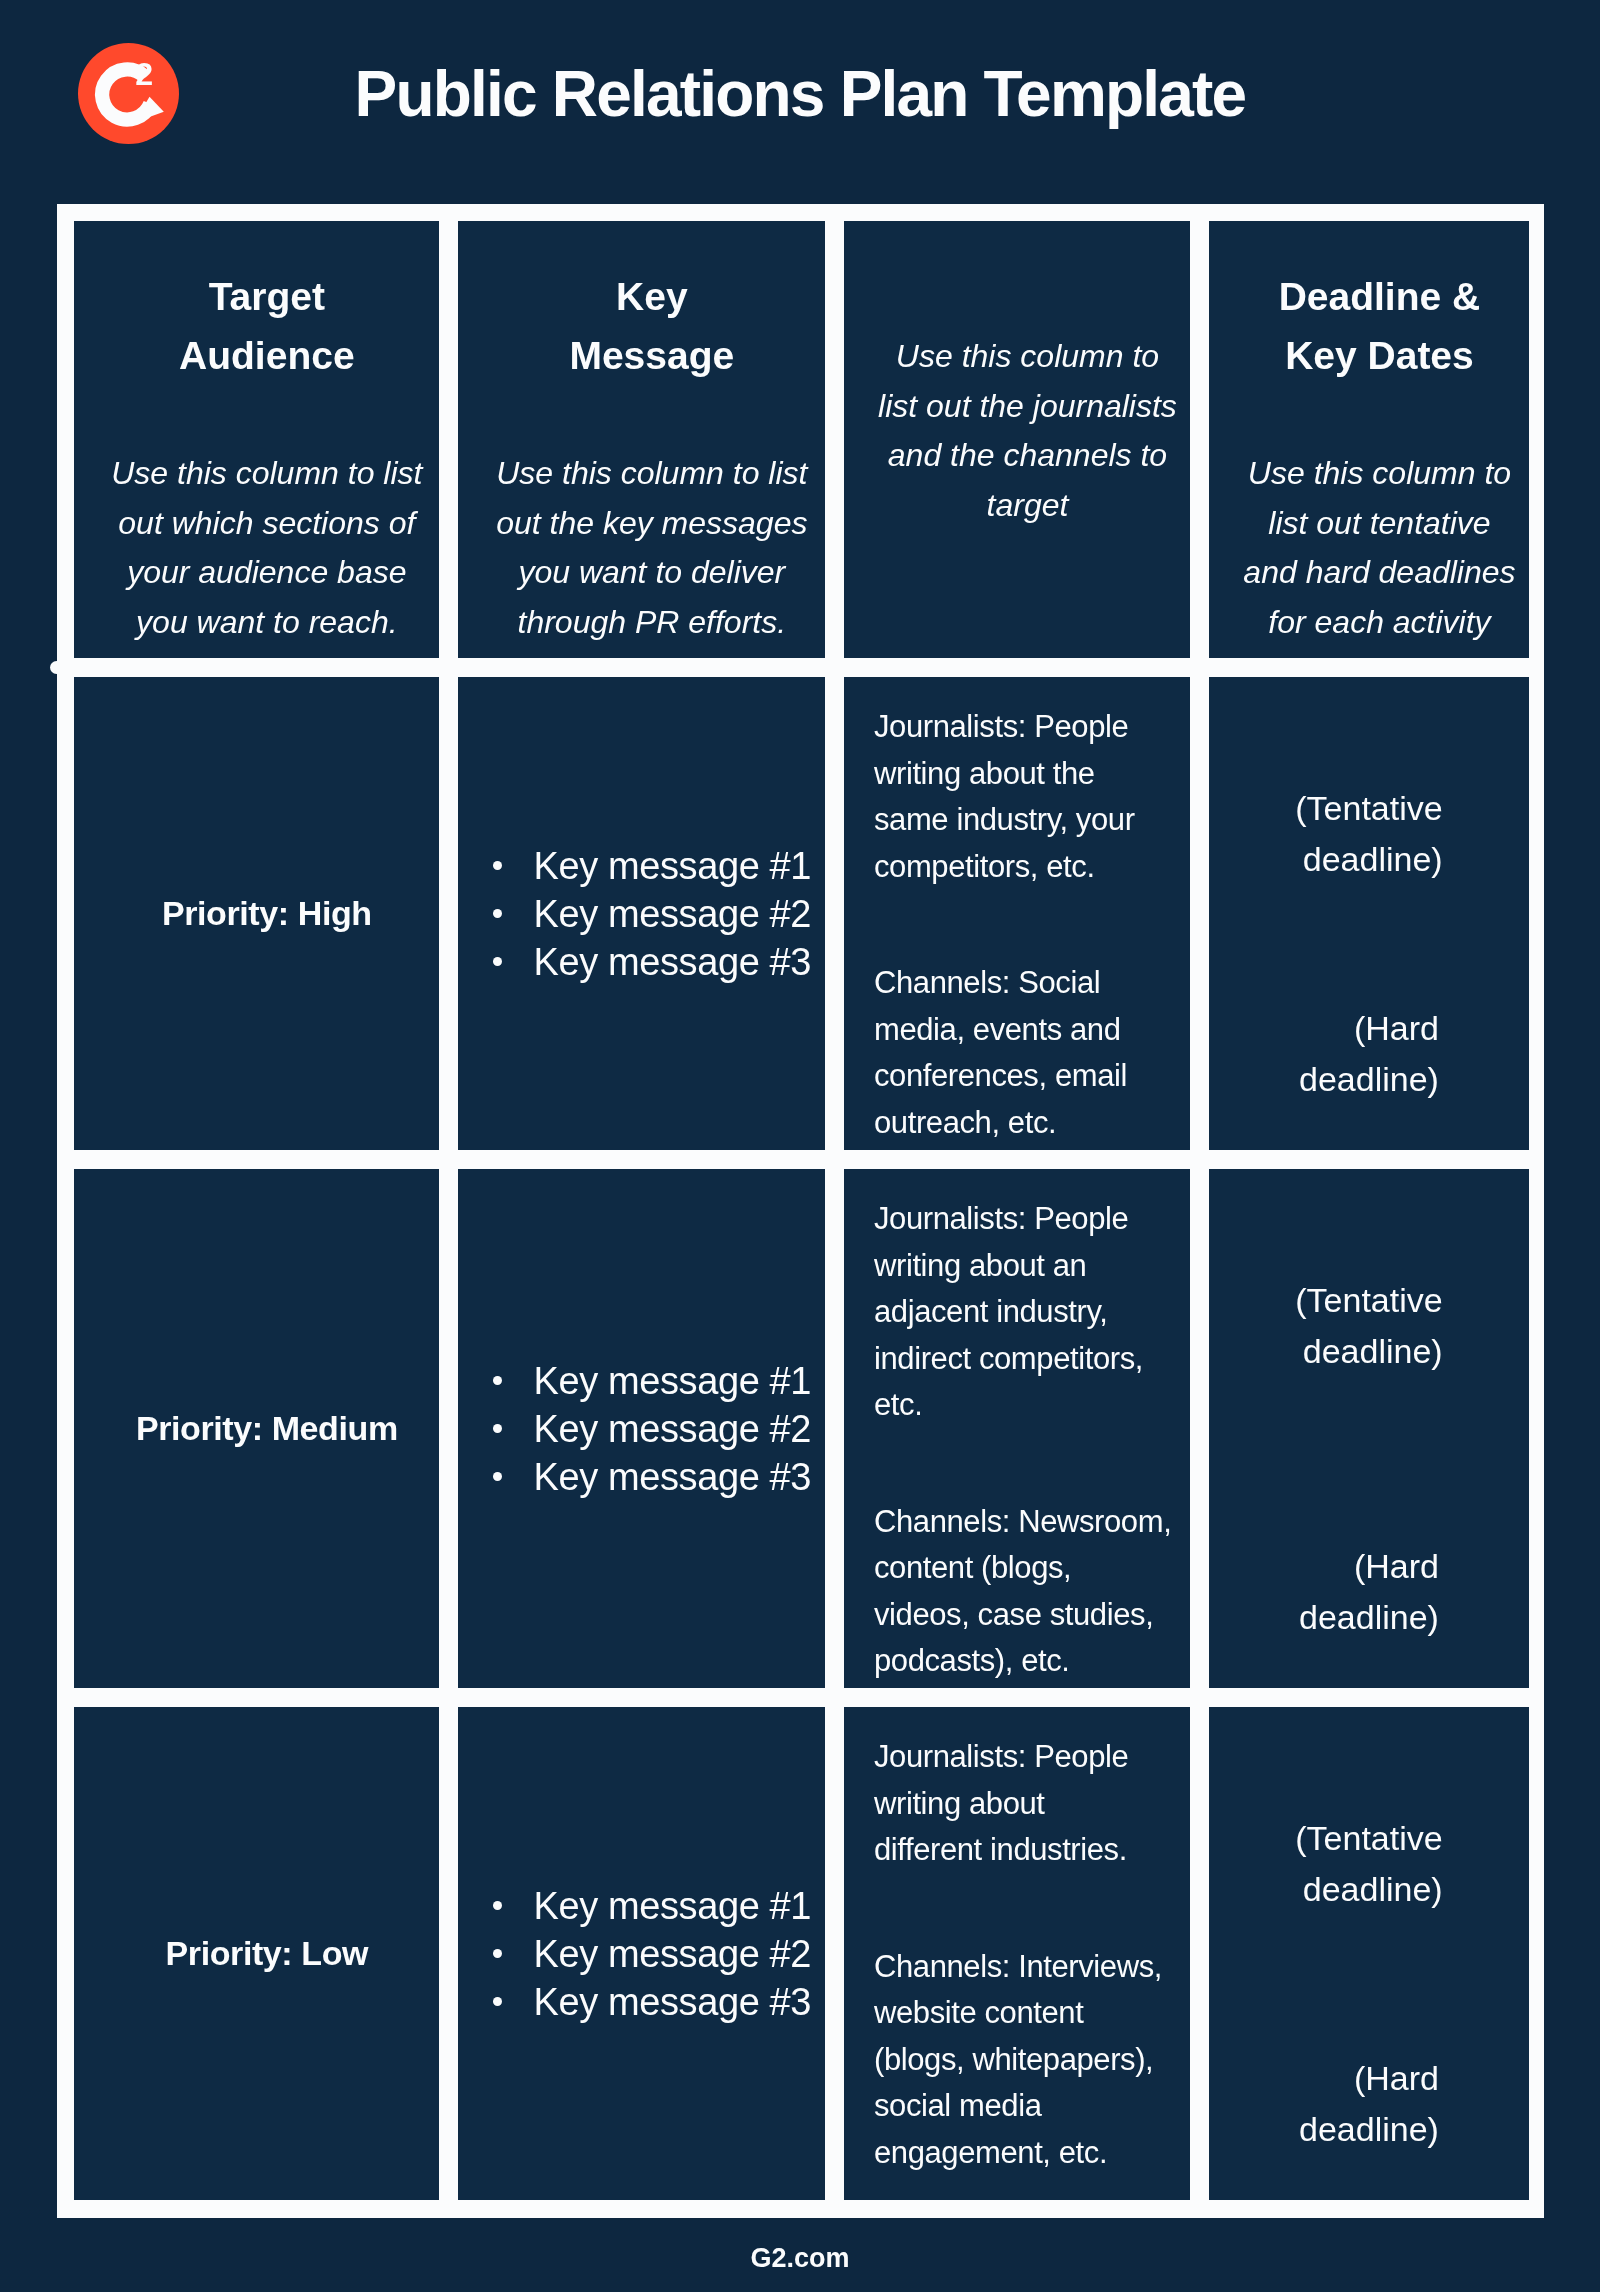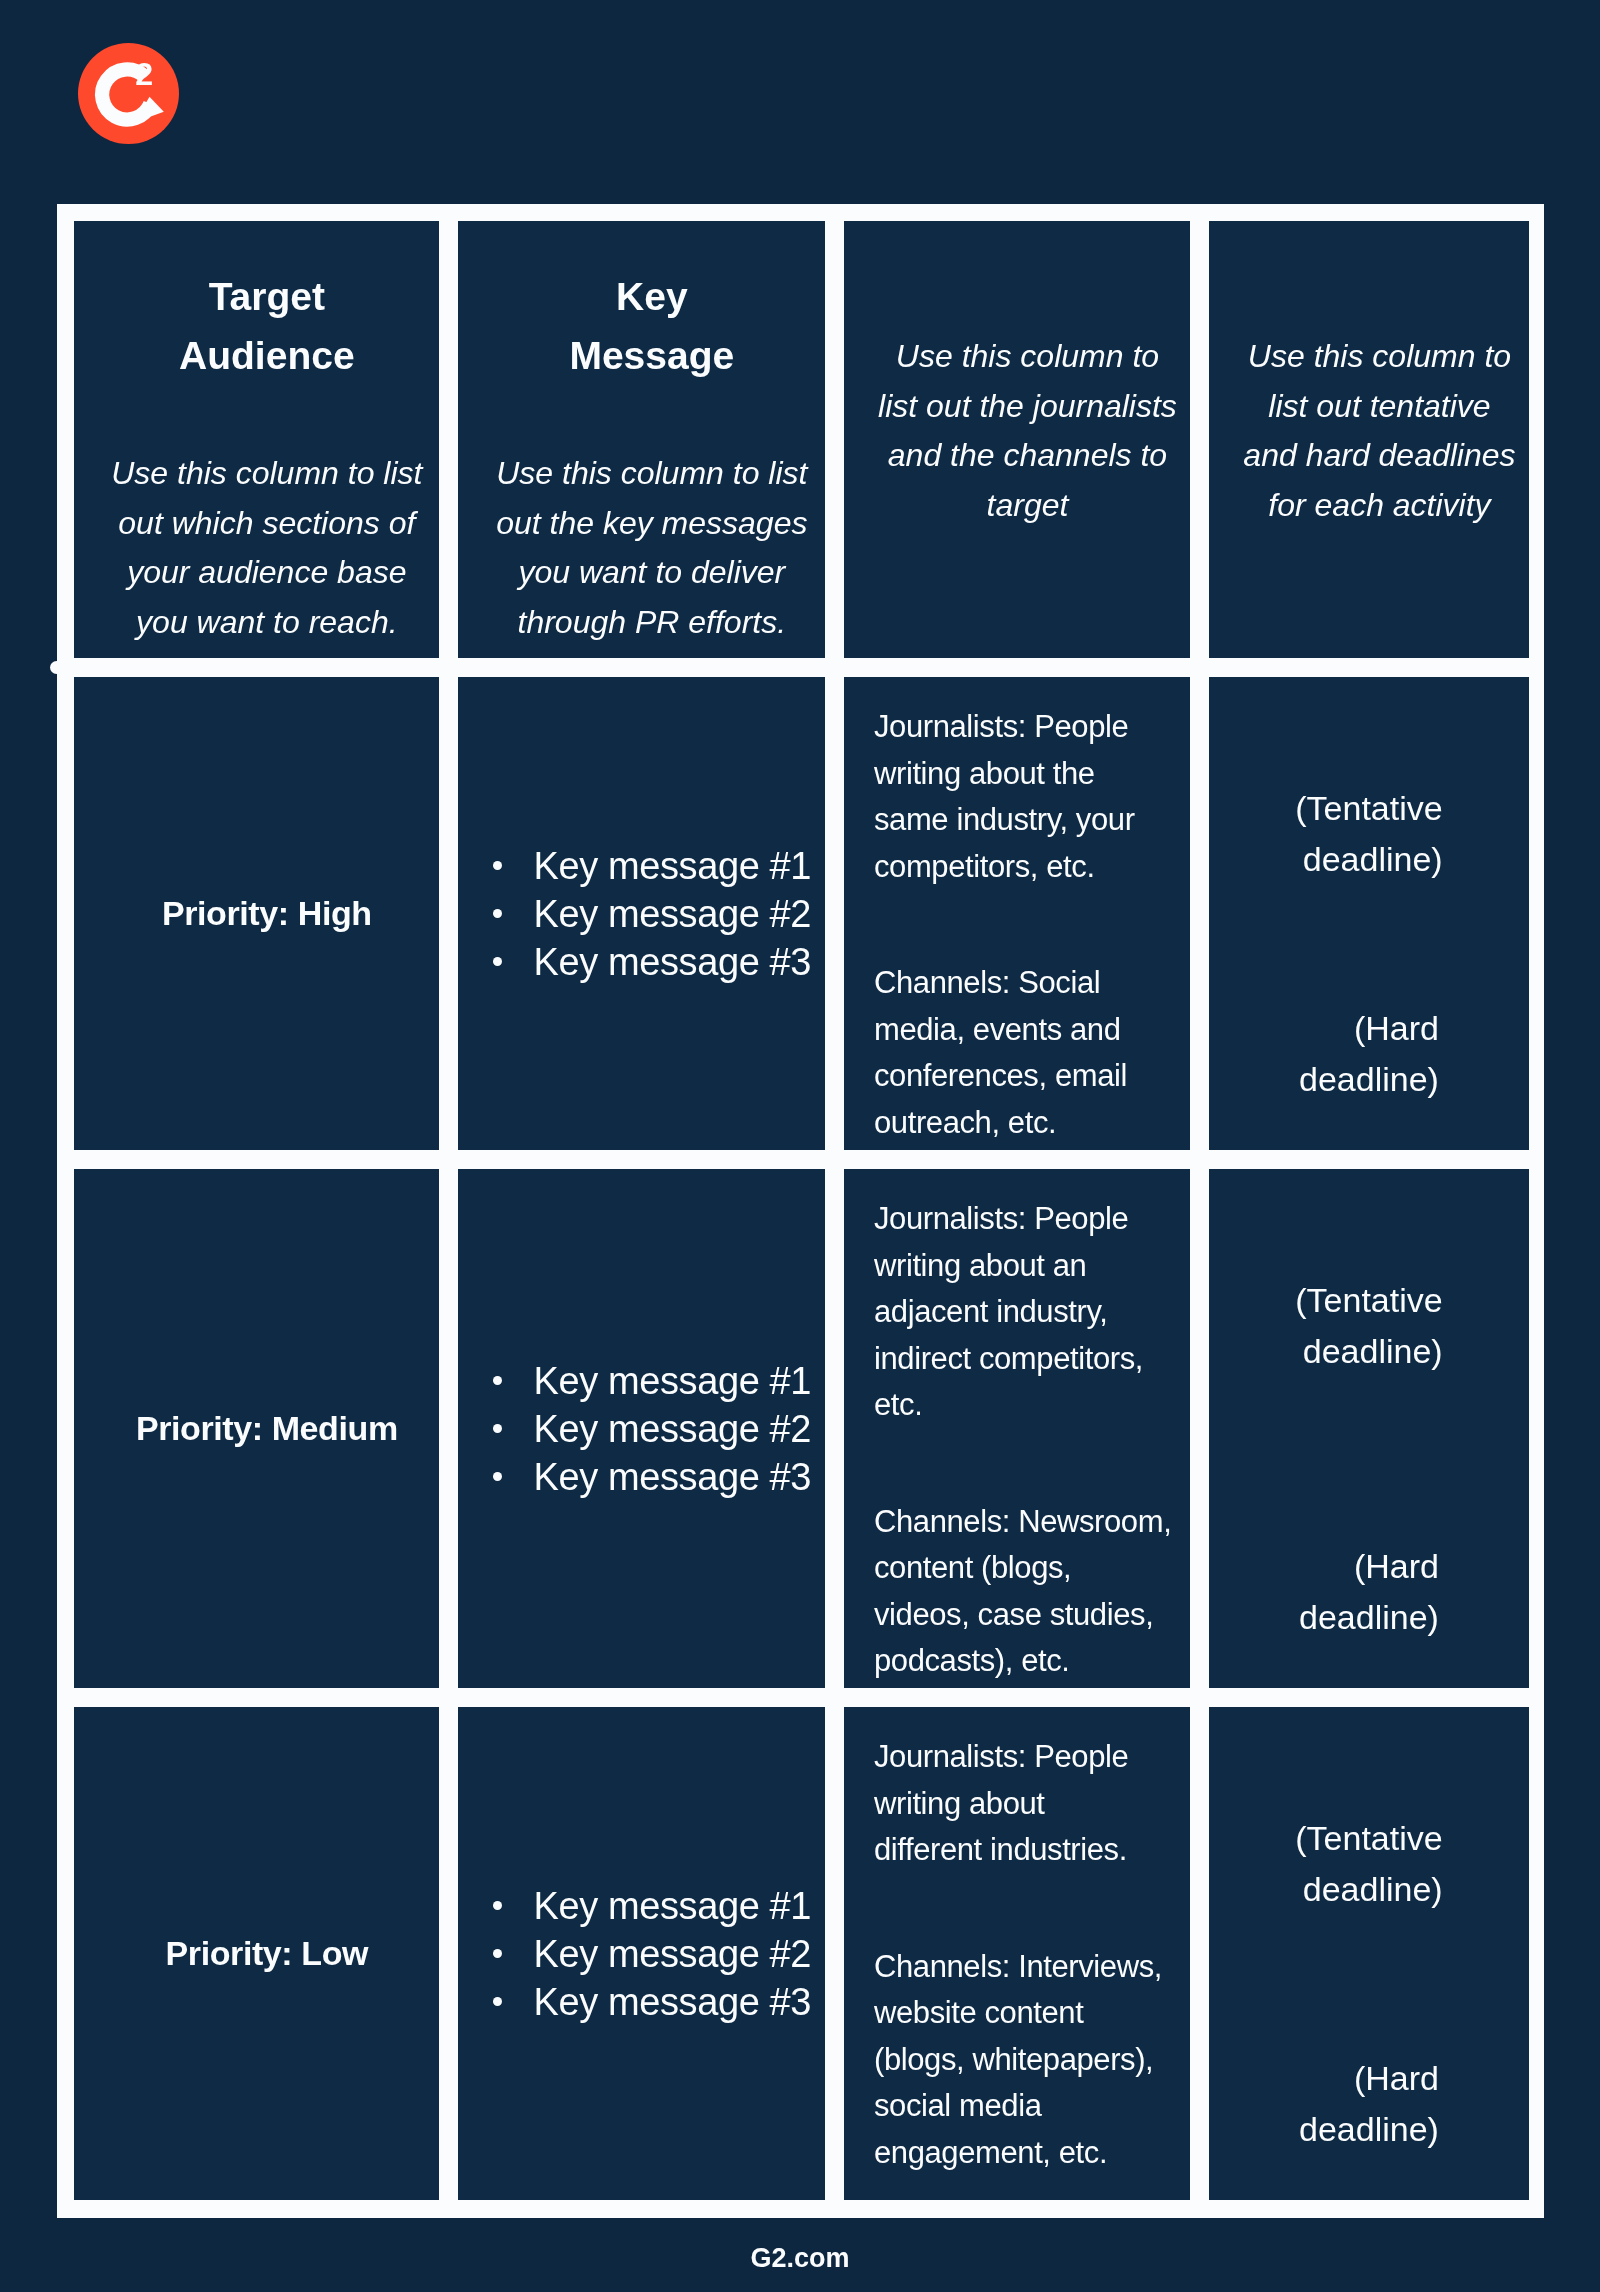--- a/index.html
+++ b/index.html
@@ -64,20 +64,21 @@
 <div class="page">
 
   <div class="logo">
     <svg width="101" height="101" viewBox="0 0 113 113">
       <circle cx="56.5" cy="56.5" r="56.5" fill="#FF492C"></circle>
       <path d="M74 37 A28 28 0 1 0 81 68" fill="none" stroke="#FBFCFD" stroke-width="16"></path>
       <polygon points="80,60 96,77 63,89" fill="#FBFCFD"></polygon>
       <text x="64" y="47" font-size="36" font-weight="bold" fill="#FBFCFD" font-family="Liberation Sans, sans-serif">2</text>
     </svg>
   </div>
+  <div class="page-title">Public Relations Plan Template</div>
 
   <div class="pr-table">
 
     <div class="cell cell-head">
       <div class="head-title">Target
 Audience</div>
       <div class="head-desc">Use this column to list
 out which sections of
 your audience base
 you want to reach.</div>
@@ -90,20 +91,22 @@
 you want to deliver
 through PR efforts.</div>
     </div>
     <div class="cell cell-head">
       <div class="head-desc">Use this column to
 list out the journalists
 and the channels to
 target</div>
     </div>
     <div class="cell cell-head">
+      <div class="head-title">Deadline &amp;
+Key Dates</div>
       <div class="head-desc">Use this column to
 list out tentative
 and hard deadlines
 for each activity</div>
     </div>
 
     <div class="cell cell-priority">
       <div class="priority-label">Priority: High</div>
     </div>
     <div class="cell cell-messages">

